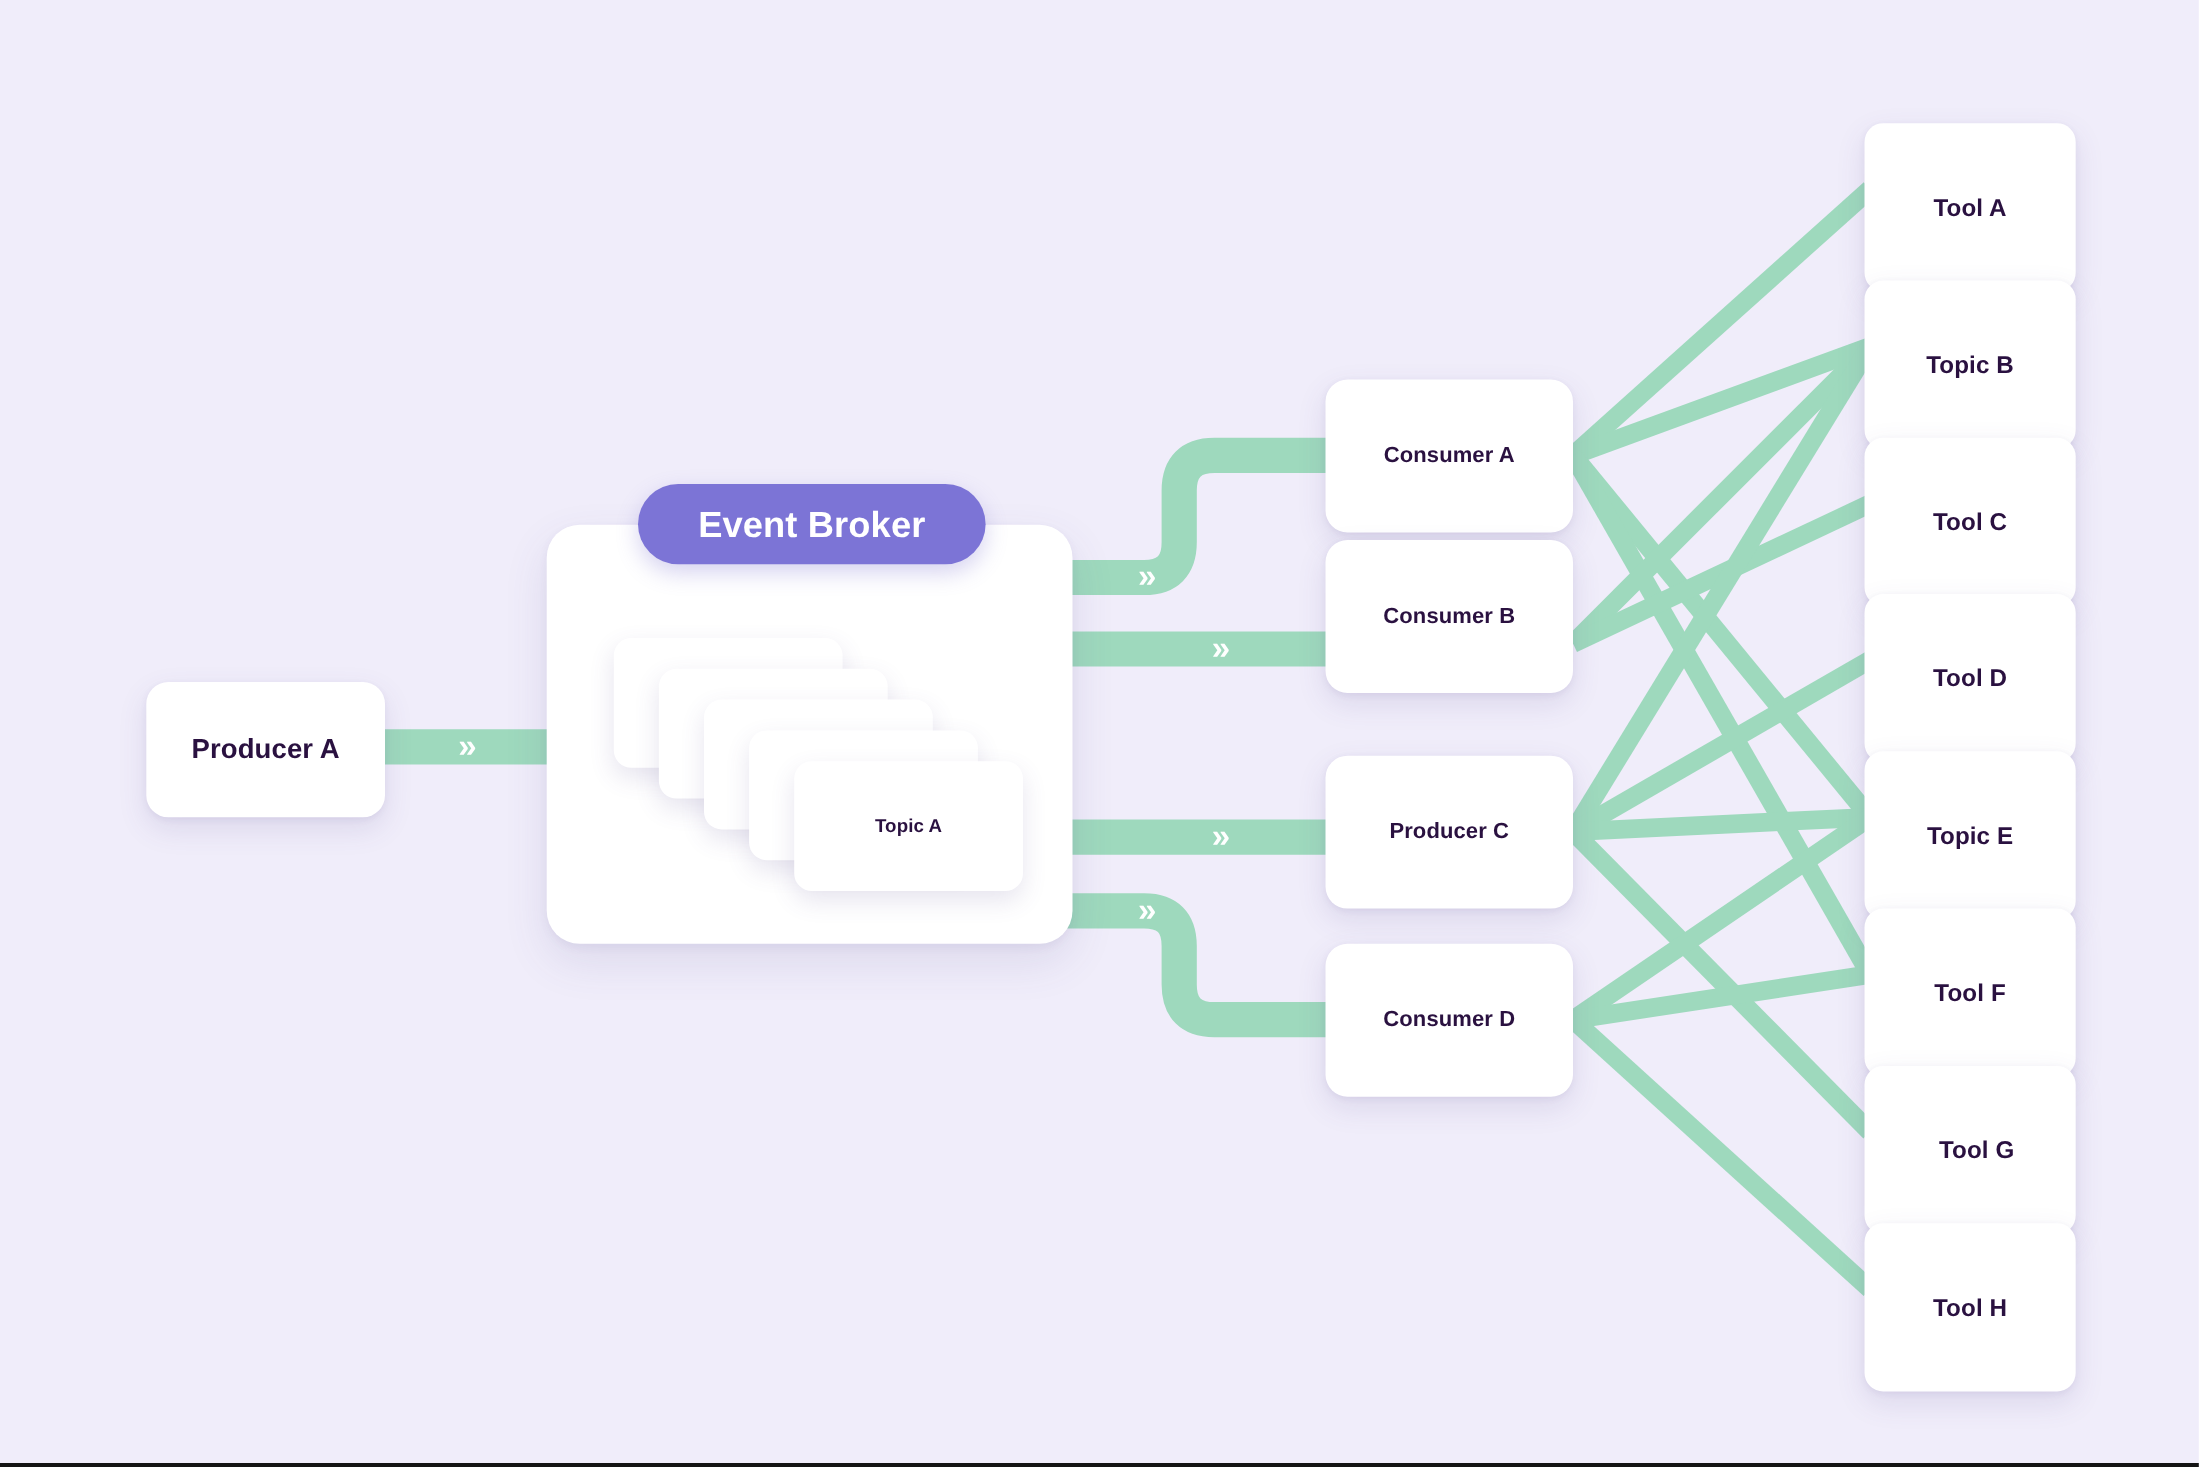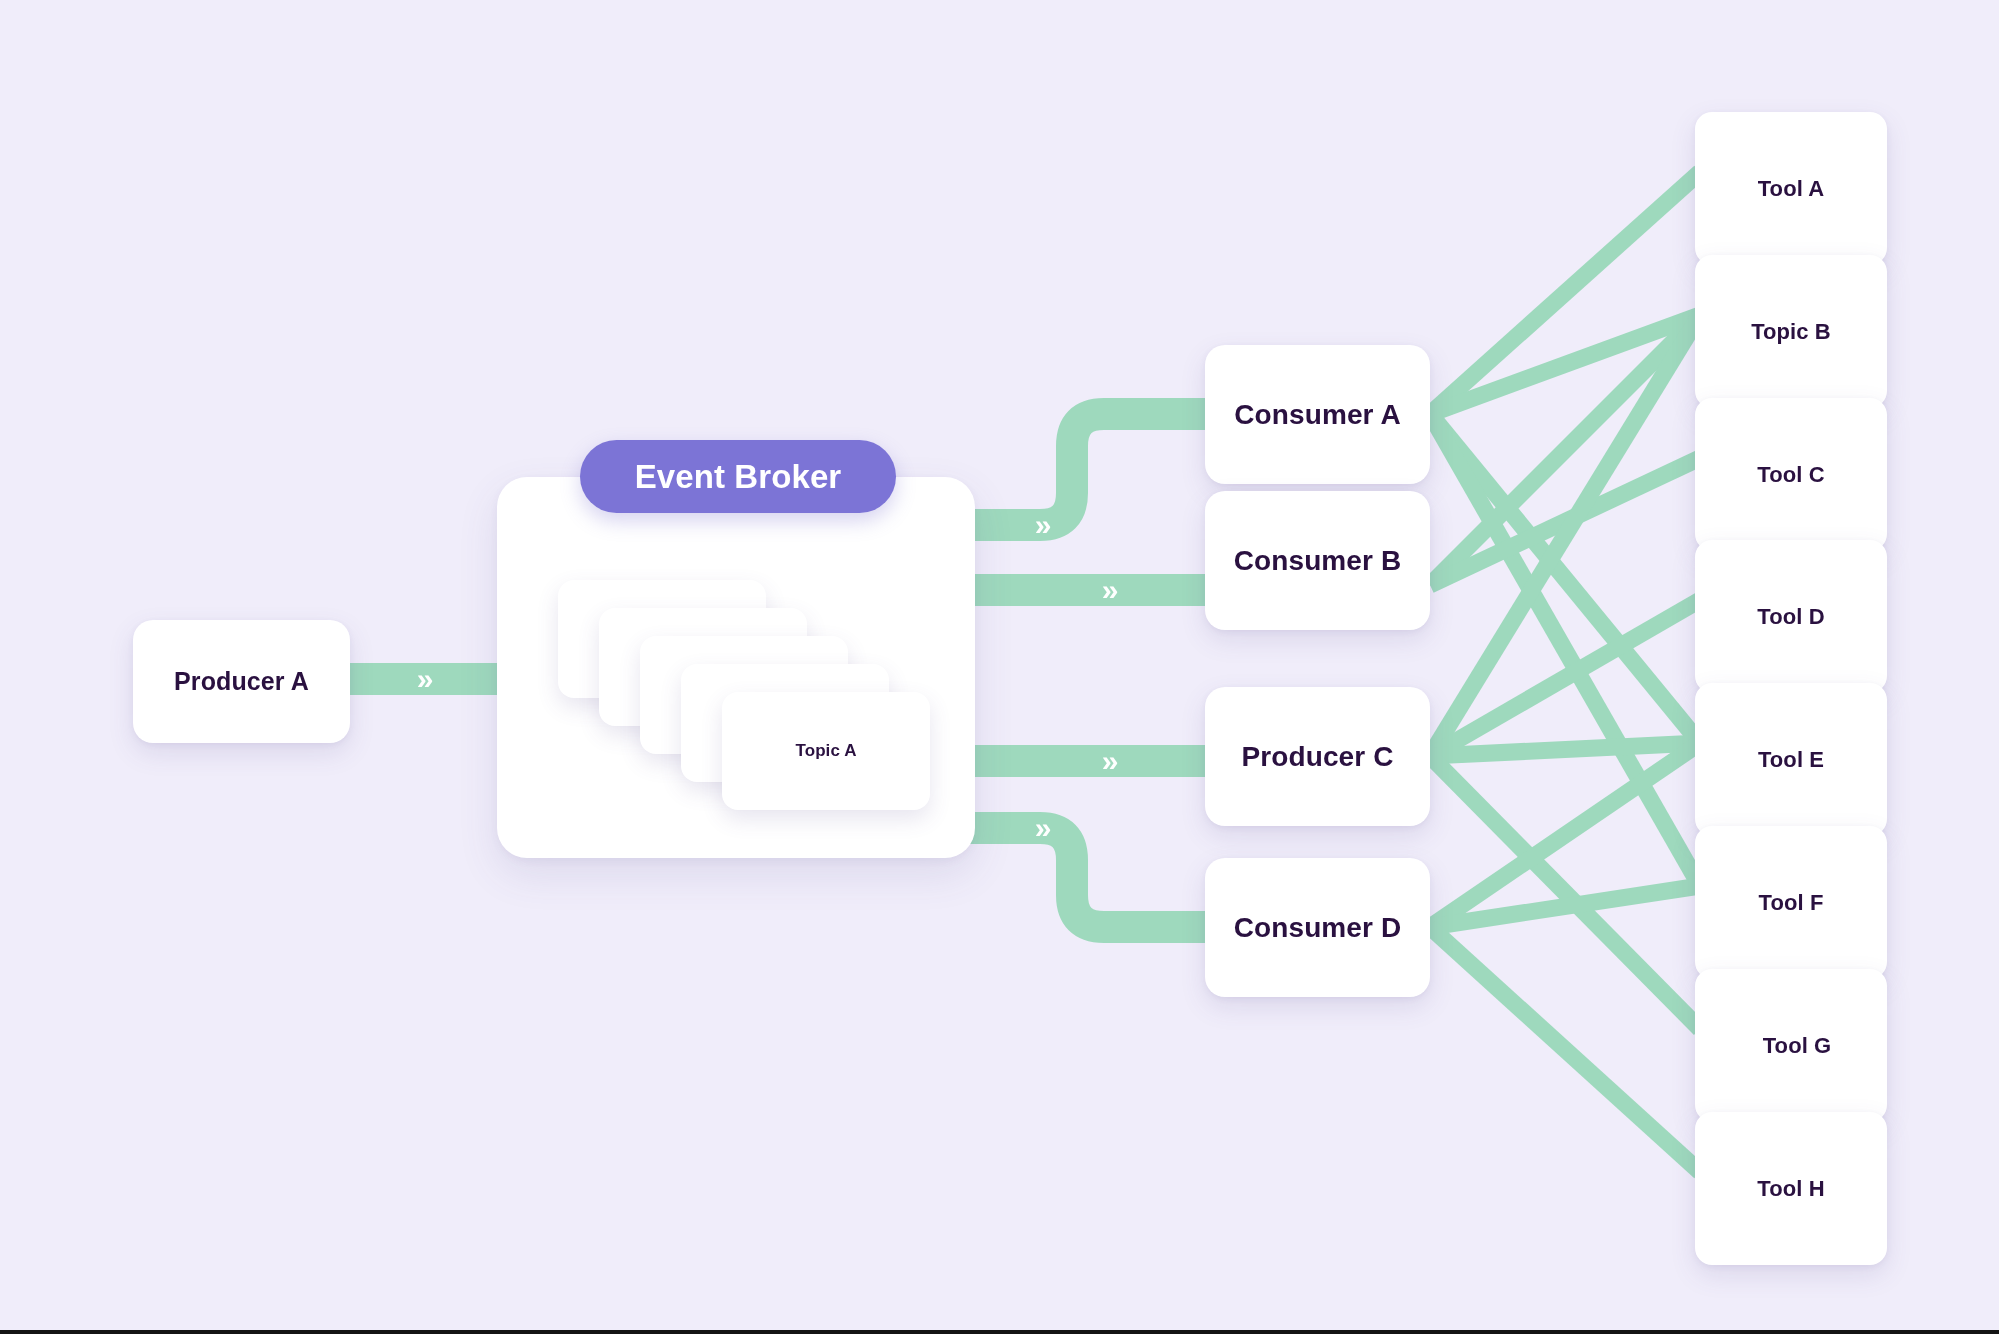--- a/index.html
+++ b/index.html
@@ -92,21 +92,21 @@
     justify-content: center;
   }
   .topic-card .node-label { font-size: 17px; }
 
   
   .consumer {
     left: 1205px;
     width: 225px; height: 139px;
     border-radius: 20px;
   }
-  .consumer .node-label { font-size: 28px; }
+  .consumer .node-label { font-size: 20px; }
   #consumer-a { top: 345px; }
   #consumer-b { top: 491px; }
   #consumer-c { top: 687px; }
   #consumer-d { top: 858px; }
 
   
   .tool {
     left: 1695px;
     width: 192px; height: 153px;
     border-radius: 17px;
@@ -208,21 +208,21 @@
   <div class="node tool" style="top:255px;">
     <span class="node-label">Topic B</span>
   </div>
   <div class="node tool" style="top:398px;">
     <span class="node-label">Tool C</span>
   </div>
   <div class="node tool" style="top:540px;">
     <span class="node-label">Tool D</span>
   </div>
   <div class="node tool" style="top:683px;">
-    <span class="node-label">Tool E</span>
+    <span class="node-label">Topic E</span>
   </div>
   <div class="node tool" style="top:826px;">
     <span class="node-label">Tool F</span>
   </div>
   <div class="node tool" style="top:969px;padding-left:12px;">
     <span class="node-label">Tool G</span>
   </div>
   <div class="node tool" style="top:1112px;">
     <span class="node-label">Tool H</span>
   </div>

